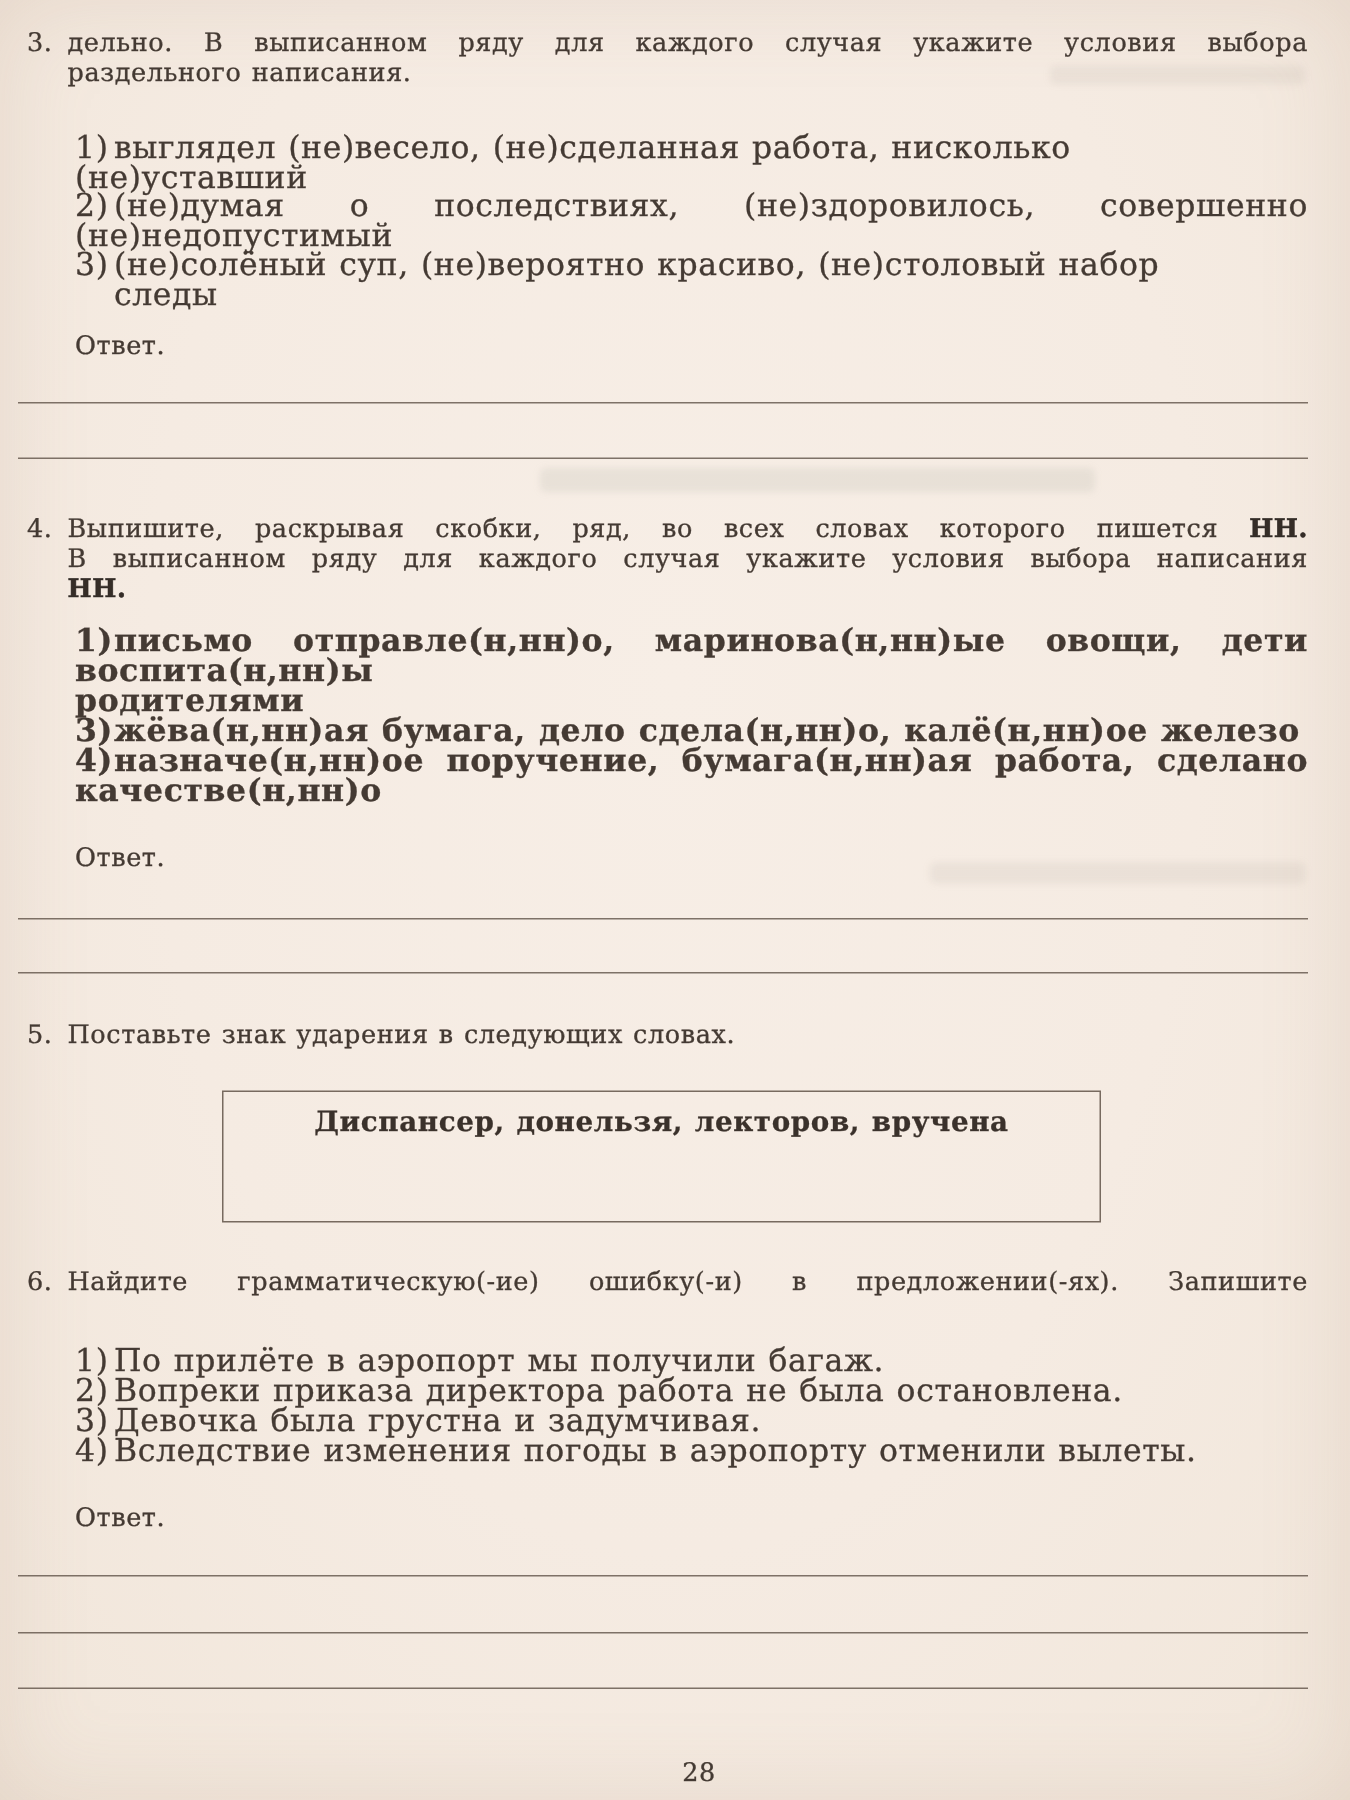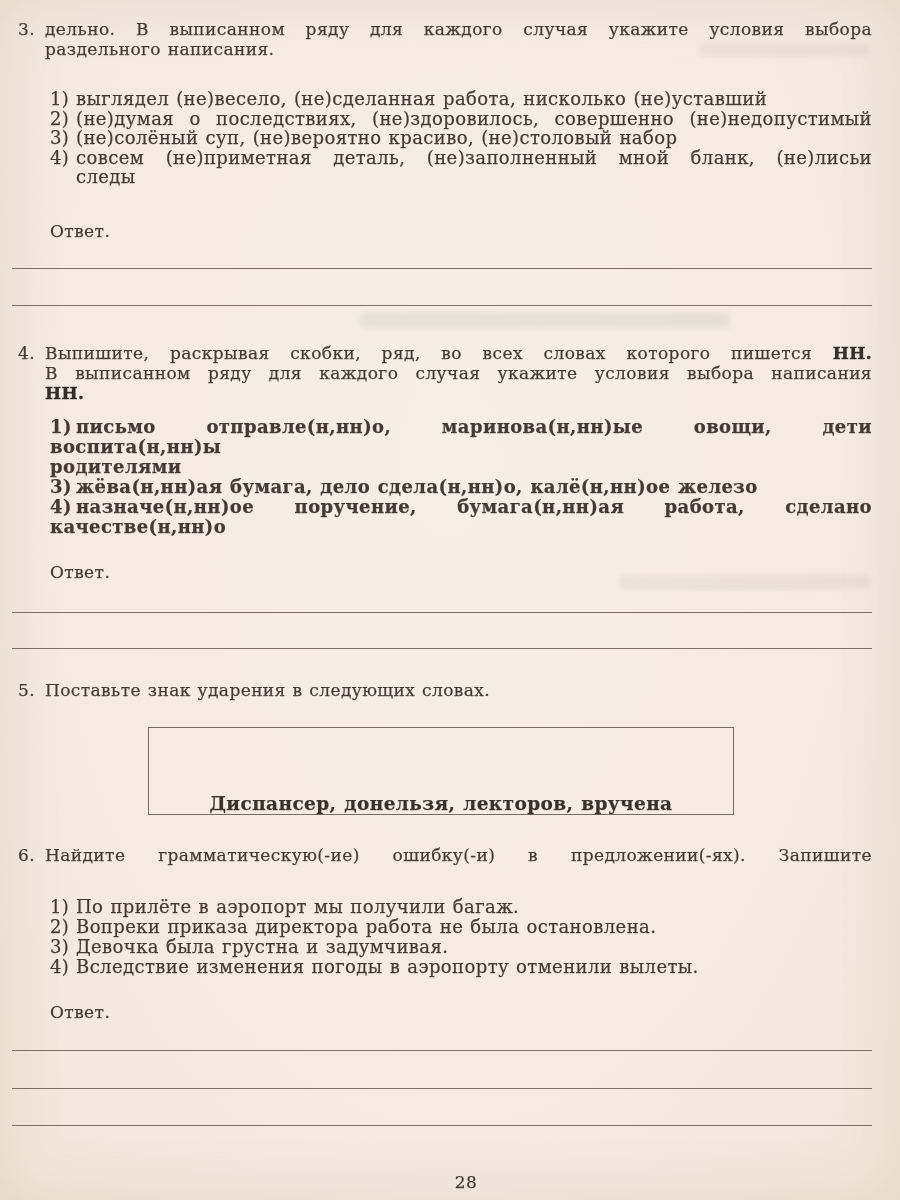--- a/index.html
+++ b/index.html
@@ -11,34 +11,34 @@
     color:#443a33;
     -webkit-text-stroke:0.25px rgba(68,58,50,0.85);
     letter-spacing:0.4px; word-spacing:1px;
   }
   .prompt { position:absolute; left:18px; width:854px; font-size:17px; }
   .pline { padding-left:27px; line-height:19.5px; }
   .lh20 .pline { line-height:20px; }
   .qnum { position:absolute; left:0; top:0; line-height:19.5px; }
   .lh20 .qnum { line-height:20px; }
   .jl { text-align:justify; text-align-last:justify; text-justify:inter-word; }
-  .opts { position:absolute; left:50px; width:822px; font-size:18px; }
+  .opts { position:absolute; left:50px; width:822px; font-size:21px; }
   .oline { line-height:19.5px; white-space:normal; }
   .lh20o .oline { line-height:20px; }
   .onum { display:inline-block; width:26px; }
   .wrap26 { padding-left:26px; }
   b { -webkit-text-stroke:0.4px rgba(47,40,35,0.9); color:#352d27; }
   .answer { position:absolute; left:50px; width:820px; display:flex; align-items:baseline; font-size:17px; line-height:20px;flex-direction:column; }
   .alabel { margin-right:6px; }
   .afill { flex:1; border-bottom:1.4px solid rgba(86,72,62,0.8); height:14px; align-self:flex-end; }
   .rline { position:absolute; left:12px; width:860px; height:0; border-top:1.4px solid rgba(86,72,62,0.75); }
   .accentbox {
     position:absolute; left:148px; top:727px; width:586px; height:88px;
     border:1.5px solid rgba(96,84,72,0.85);
-    display:flex; align-items:flex-end; justify-content:center;
+    display:flex; align-items:flex-start; justify-content:center;
     box-sizing:border-box; padding-top:10px;
   }
   .boxtext { font-weight:bold; font-size:18.5px; color:#3a312b; }
   .pagenum { position:absolute; left:16px; top:1172px; width:100%; text-align:center; font-size:17px; }
   .ghost { position:absolute; filter:blur(2.5px); border-radius:4px; pointer-events:none; }
 </style>
 </head>
 <body>
 
 <div class="page">
@@ -51,21 +51,20 @@
     <div class="prompt" style="top:20px;">
       <span class="qnum">3.</span>
       <div class="pline jl">дельно. В выписанном ряду для каждого случая укажите условия выбора</div>
       <div class="pline">раздельного написания.</div>
     </div>
 
     <div class="opts" style="top:89px;">
       <div class="oline"><span class="onum">1)</span><span>выглядел (не)весело, (не)сделанная работа, нисколько (не)уставший</span></div>
       <div class="oline jl"><span class="onum">2)</span><span>(не)думая о последствиях, (не)здоровилось, совершенно (не)недопустимый</span></div>
       <div class="oline"><span class="onum">3)</span><span>(не)солёный суп, (не)вероятно красиво, (не)столовый набор</span></div>
-      <div class="oline jl"><span class="onum">4)</span><span>совсем (не)приметная деталь, (не)заполненный мной бланк, (не)лисьи</span></div>
       <div class="oline wrap26">следы</div>
     </div>
 
     <div class="answer" style="top:221px;">
       <span class="alabel">Ответ.</span>
       <span class="afill"></span>
     </div>
     <div class="rline" style="top:268px;"></div>
     <div class="rline" style="top:305px;"></div>
   </section>

